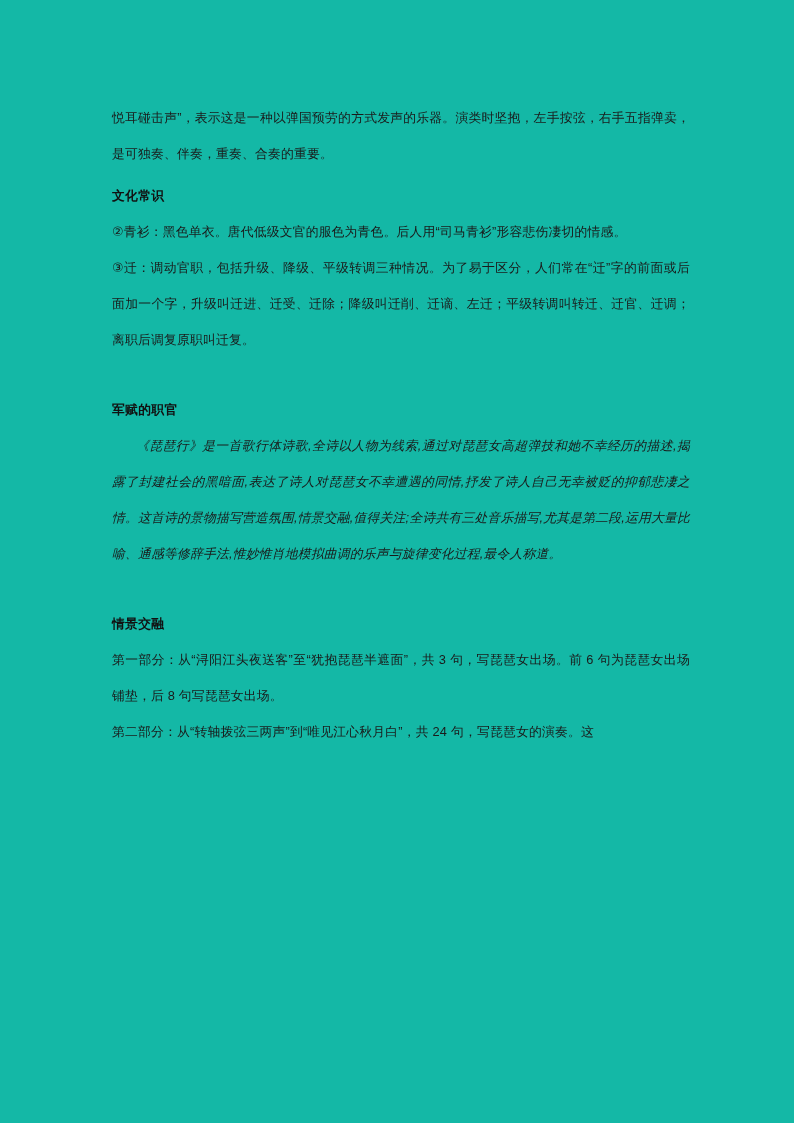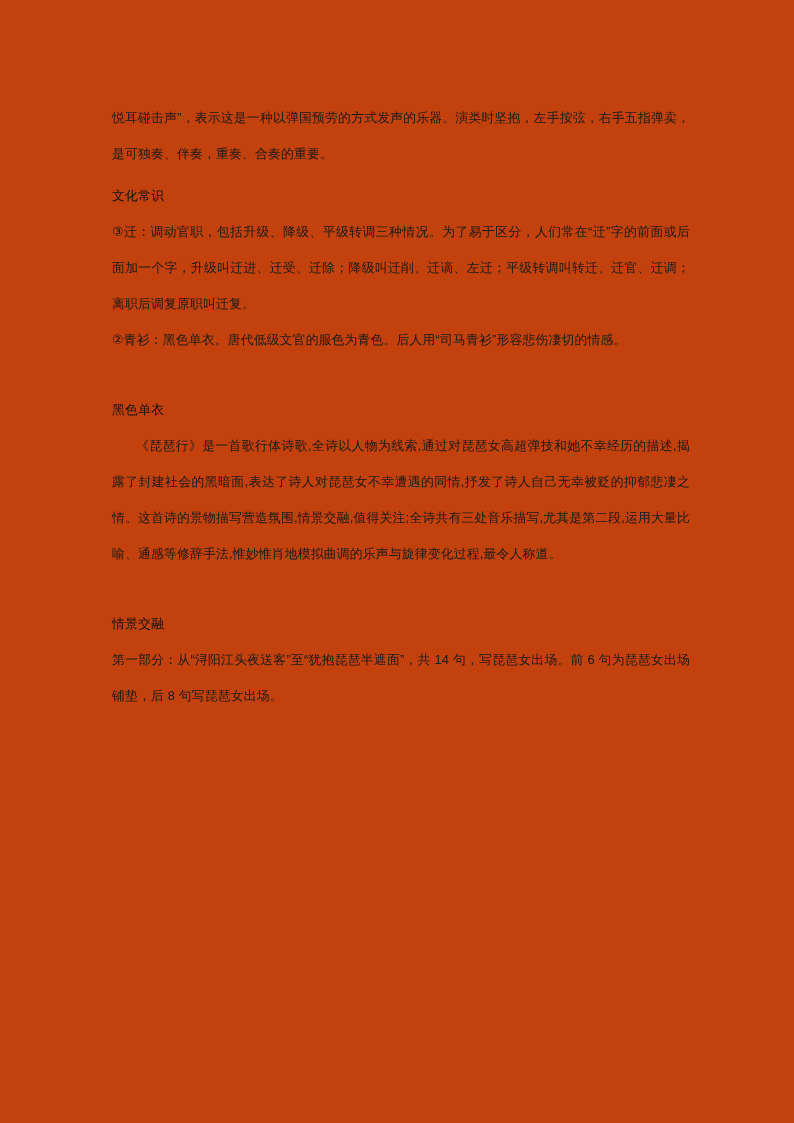--- a/index.html
+++ b/index.html
@@ -13,74 +13,76 @@
     font-family: "Liberation Sans", "DejaVu Sans", sans-serif;
     color: #1a1a1a;
     position: relative;
     overflow: hidden;
   }
   .page {
     box-sizing: border-box;
     width: 794px;
     height: 1123px;
     padding: 100px 104px 60px 112px;
-    background: #c2410c;
+    background: #14b8a6;
   }
   .doc-body {
     width: 100%;
   }
   p {
     margin: 0;
     font-size: 12.8px;
     line-height: 36px;
     letter-spacing: 0.2px;
     text-align: justify;
     color: #1a1a1a;
   }
   .indent {
     text-indent: 0;
   }
   .para-indent {
     text-indent: 24px;
+    font-style: italic;
   }
   .heading {
     margin: 0;
     font-size: 12.8px;
     line-height: 36px;
-    font-weight: normal;
+    font-weight: bold;
     color: #111111;
     letter-spacing: 0.3px;
   }
   .gap-small { height: 6px; }
   .gap-med { height: 34px; }
 </style>
 </head>
 <body>
 
 <div class="page">
   <div class="doc-body">
 
     <p class="indent">悦耳碰击声”，表示这是一种以弹国预劳的方式发声的乐器。演类时坚抱，左手按弦，右手五指弹卖，是可独奏、伴奏，重奏、合奏的重要。</p>
 
     <div class="gap-small"></div>
 
     <p class="heading">文化常识</p>
 
 
+    <p class="indent">②青衫：黑色单衣。唐代低级文官的服色为青色。后人用“司马青衫”形容悲伤凄切的情感。</p>
+
     <p class="indent">③迁：调动官职，包括升级、降级、平级转调三种情况。为了易于区分，人们常在“迁”字的前面或后面加一个字，升级叫迁进、迁受、迁除；降级叫迁削、迁谪、左迁；平级转调叫转迁、迁官、迁调；离职后调复原职叫迁复。</p>
-
-    <p class="indent">②青衫：黑色单衣。唐代低级文官的服色为青色。后人用“司马青衫”形容悲伤凄切的情感。</p>
 
     <div class="gap-med"></div>
 
-    <p class="heading">黑色单衣</p>
+    <p class="heading">军赋的职官</p>
 
     <p class="para-indent">《琵琶行》是一首歌行体诗歌,全诗以人物为线索,通过对琵琶女高超弹技和她不幸经历的描述,揭露了封建社会的黑暗面,表达了诗人对琵琶女不幸遭遇的同情,抒发了诗人自己无幸被贬的抑郁悲凄之情。这首诗的景物描写营造氛围,情景交融,值得关注;全诗共有三处音乐描写,尤其是第二段,运用大量比喻、通感等修辞手法,惟妙惟肖地模拟曲调的乐声与旋律变化过程,最令人称道。</p>
 
     <div class="gap-med"></div>
 
     <p class="heading">情景交融</p>
 
-    <p class="indent">第一部分：从“浔阳江头夜送客”至“犹抱琵琶半遮面”，共 14 句，写琵琶女出场。前 6 句为琵琶女出场铺垫，后 8 句写琵琶女出场。</p>
+    <p class="indent">第一部分：从“浔阳江头夜送客”至“犹抱琵琶半遮面”，共 3 句，写琵琶女出场。前 6 句为琵琶女出场铺垫，后 8 句写琵琶女出场。</p>
 
+    <p class="indent">第二部分：从“转轴拨弦三两声”到“唯见江心秋月白”，共 24 句，写琵琶女的演奏。这</p>
 
   </div>
 </div>
 
 </body></html>

